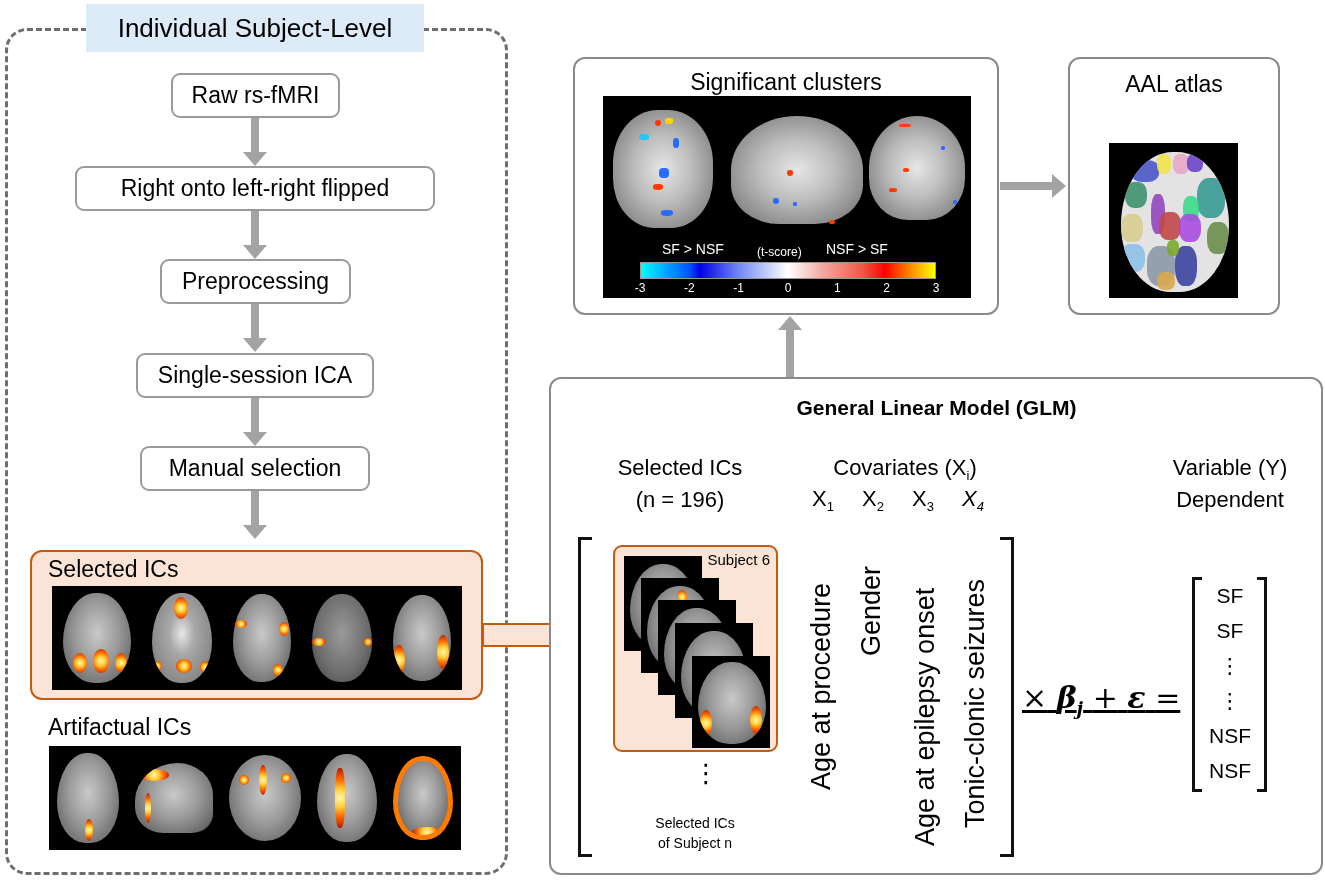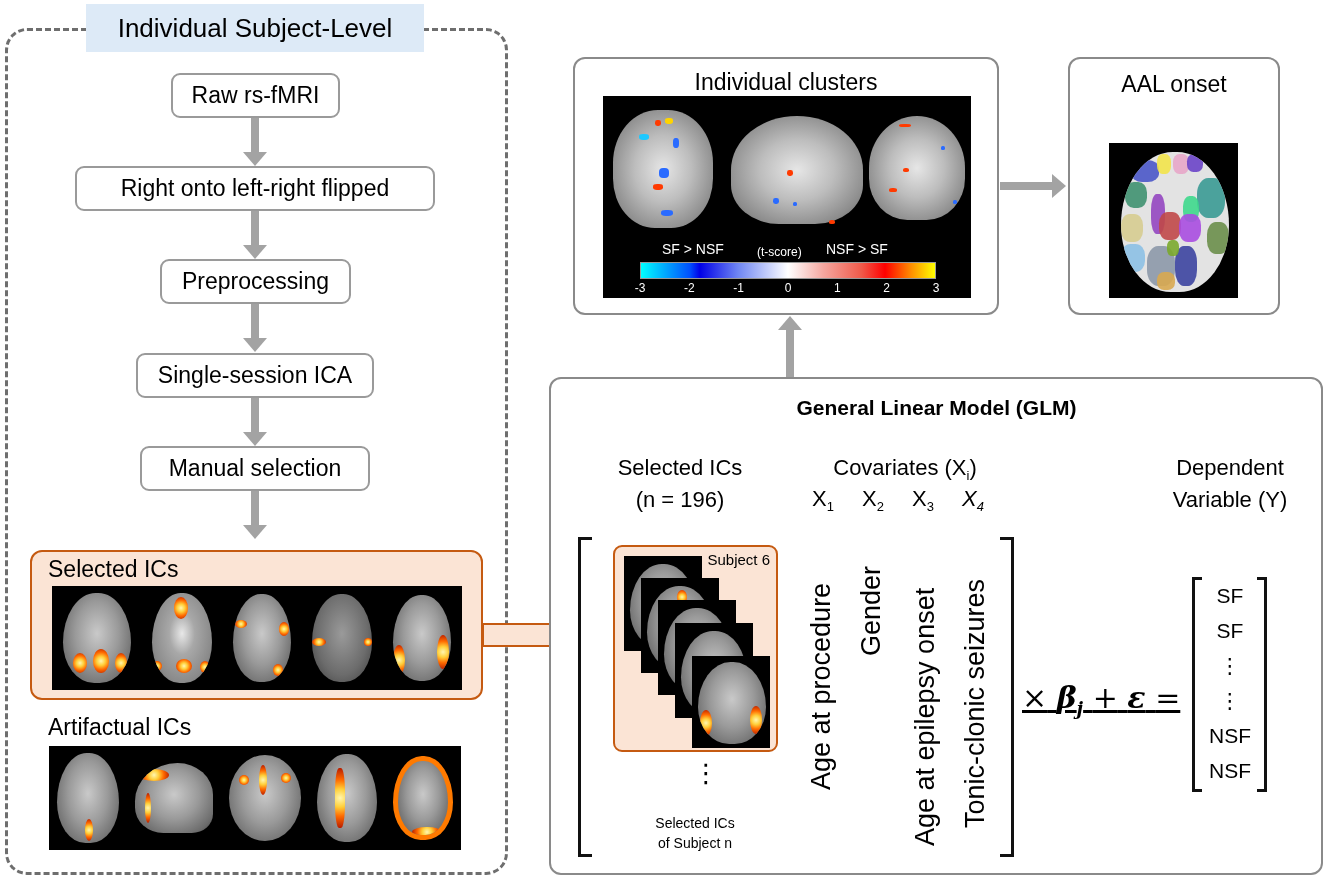--- a/index.html
+++ b/index.html
@@ -195,21 +195,21 @@
   <div class="brain" style="width:60px;height:84px;border:5px solid #ff7a00;">
     <div class="blob" style="left:14px;top:66px;width:30px;height:10px;"></div>
   </div>
 </div>
 
 <svg class="orange-arrow" width="130" height="50" viewBox="0 0 130 50">
   <polygon points="0,14 110,14 110,2 128,25 110,48 110,36 0,36" fill="#fbe4d5" stroke="#c55a11" stroke-width="2"></polygon>
 </svg>
 
 <div class="panel" style="left:573px;top:57px;width:426px;height:258px;">
-  <div class="panel-title" style="top:10px;">Individual clusters</div>
+  <div class="panel-title" style="top:10px;">Significant clusters</div>
 </div>
 <div class="mri-box" style="left:603px;top:96px;width:368px;height:202px;">
   <div class="mri-slice" style="left:10px;top:14px;width:100px;height:118px;border-radius:45% 45% 42% 42%;">
     <div class="spot-y" style="left:52px;top:8px;width:8px;height:6px;"></div>
     <div class="spot-r" style="left:42px;top:10px;width:6px;height:6px;"></div>
     <div class="spot-c" style="left:26px;top:24px;width:10px;height:6px;"></div>
     <div class="spot-b" style="left:60px;top:28px;width:6px;height:10px;"></div>
     <div class="spot-b" style="left:46px;top:58px;width:10px;height:10px;"></div>
     <div class="spot-r" style="left:40px;top:74px;width:10px;height:6px;"></div>
     <div class="spot-b" style="left:48px;top:100px;width:12px;height:6px;"></div>
@@ -242,21 +242,21 @@
     <div class="cb-tick" style="left: 936px; top: 281px;">3</div>
   </div>
 
 <div class="h-arrow" style="left:1000px;top:186px;">
   <div class="shaft" style="left:0;width:52px;"></div>
     <div class="head" style="left:52px;"></div>
 </div>
 
 <div class="panel" style="left:1068px;top:57px;width:212px;height:258px;">
   <div class="panel-title" style="top:10px;line-height:30px;">
-    <div>AAL onset</div>
+    <div>AAL atlas</div>
   </div>
 </div>
 <div class="aal-box">
   <div class="aal-brain">
     <div class="reg" style="left:10px;top:8px;width:28px;height:22px;background:#4a56c8;"></div>
     <div class="reg" style="left:36px;top:2px;width:14px;height:20px;background:#f2e34a;"></div>
     <div class="reg" style="left:52px;top:2px;width:16px;height:20px;background:#e7a6c8;"></div>
     <div class="reg" style="left:66px;top:2px;width:16px;height:18px;background:#6a44c8;"></div>
     <div class="reg" style="left:4px;top:30px;width:22px;height:26px;background:#3f9170;"></div>
     <div class="reg" style="left:76px;top:26px;width:28px;height:40px;background:#3a9a94;"></div>
@@ -287,22 +287,22 @@
   <div>(n = 196)</div>
 </div>
 <div class="col-head" style="left:810px;top:452px;width:190px;">
   <span>Covariates (X</span><sub style="font-size:13px;">i</sub><span>)</span>
 </div>
 <div class="xsub" style="left:812px;top:486px;"><span>X</span><sub>1</sub></div>
 <div class="xsub" style="left:862px;top:486px;"><span>X</span><sub>2</sub></div>
 <div class="xsub" style="left:912px;top:486px;"><span>X</span><sub>3</sub></div>
 <div class="xsub" style="left:962px;top:486px;font-style:italic;"><span>X</span><sub>4</sub></div>
 <div class="col-head" style="left:1150px;top:452px;width:160px;">
+  <div>Variable (Y)</div>
   <div>Dependent</div>
-  <div>Variable (Y)</div>
 </div>
 
 <div class="bracket left" style="left:578px;top:537px;height:320px;"></div>
 <div class="bracket right" style="left:1000px;top:537px;height:320px;"></div>
 
 <div class="subject-panel">
   <div class="subject-label">Subject 6</div>
 </div>
 <div class="stack-card" style="left:624px;top:556px;">
     <div class="brain" style="left:6px;top:8px;width:66px;height:84px;"></div>

